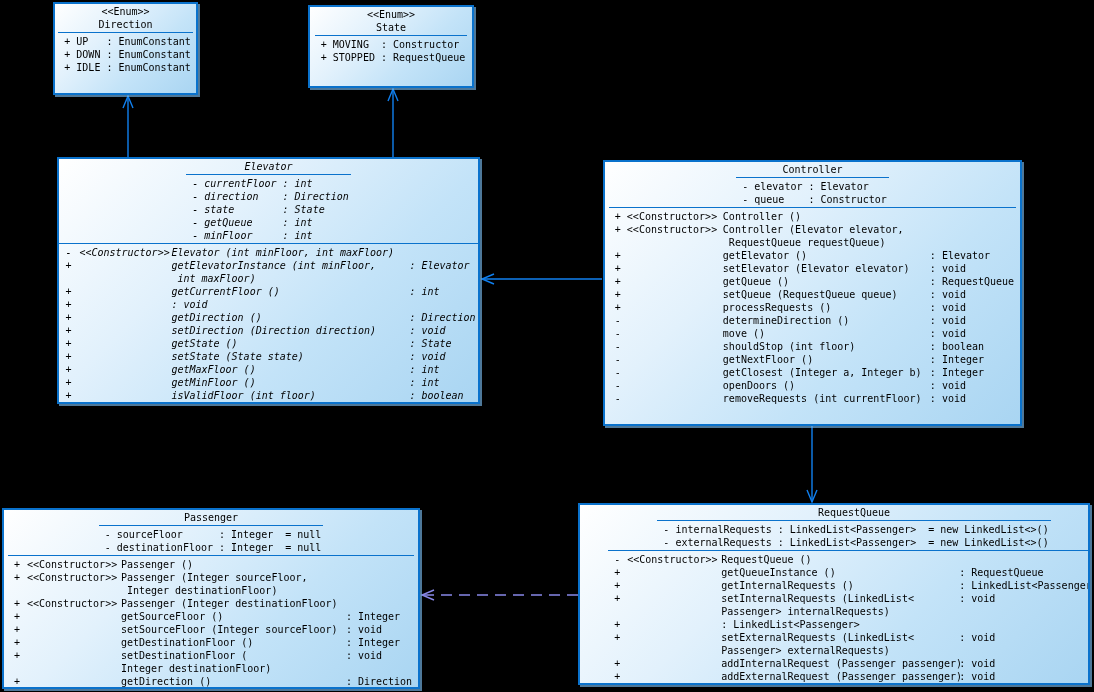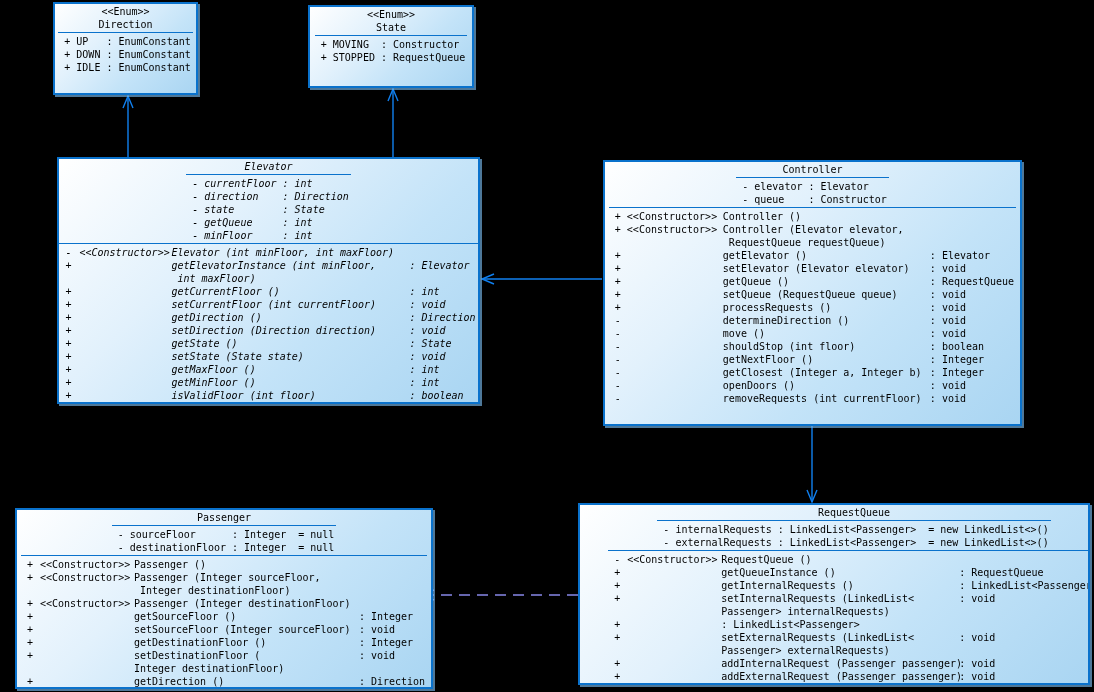--- a/index.html
+++ b/index.html
@@ -103,21 +103,20 @@
         </div>
         <div class="mrow">
           <span class="v">+</span>
           <span class="mod"></span>
           <span class="sig">getCurrentFloor ()</span>
           <span class="ret">: int</span>
         </div>
         <div class="mrow">
           <span class="v">+</span>
           <span class="mod"></span>
-          <span class="sig">setCurrentFloor (int currentFloor)</span>
           <span class="ret">: void</span>
         </div>
         <div class="mrow">
           <span class="v">+</span>
           <span class="mod"></span>
           <span class="sig">getDirection ()</span>
           <span class="ret">: Direction</span>
         </div>
         <div class="mrow">
           <span class="v">+</span>
@@ -248,21 +247,21 @@
         </div>
         <div class="mrow">
           <span class="v">-</span>
           <span class="mod"></span>
           <span class="sig">removeRequests (int currentFloor)</span>
           <span class="ret">: void</span>
         </div>
       </div>
   </div>
 
-  <div class="uml-class" style="left:15px;top:508px;width:418px;height:181px;--vw:13px;--mw:94px;--sigw:225px;">
+  <div class="uml-class" style="left:2px;top:508px;width:418px;height:181px;--vw:13px;--mw:94px;--sigw:225px;">
     <div class="cmp cmp-title">
       <div>Passenger</div>
     </div>
     <div class="cmp attrs">
         <div class="arow">- sourceFloor      : Integer  = null</div>
         <div class="arow">- destinationFloor : Integer  = null</div>
       </div>
     <div class="cmp cmp-methods methods">
         <div class="mrow">
           <span class="v">+</span>

